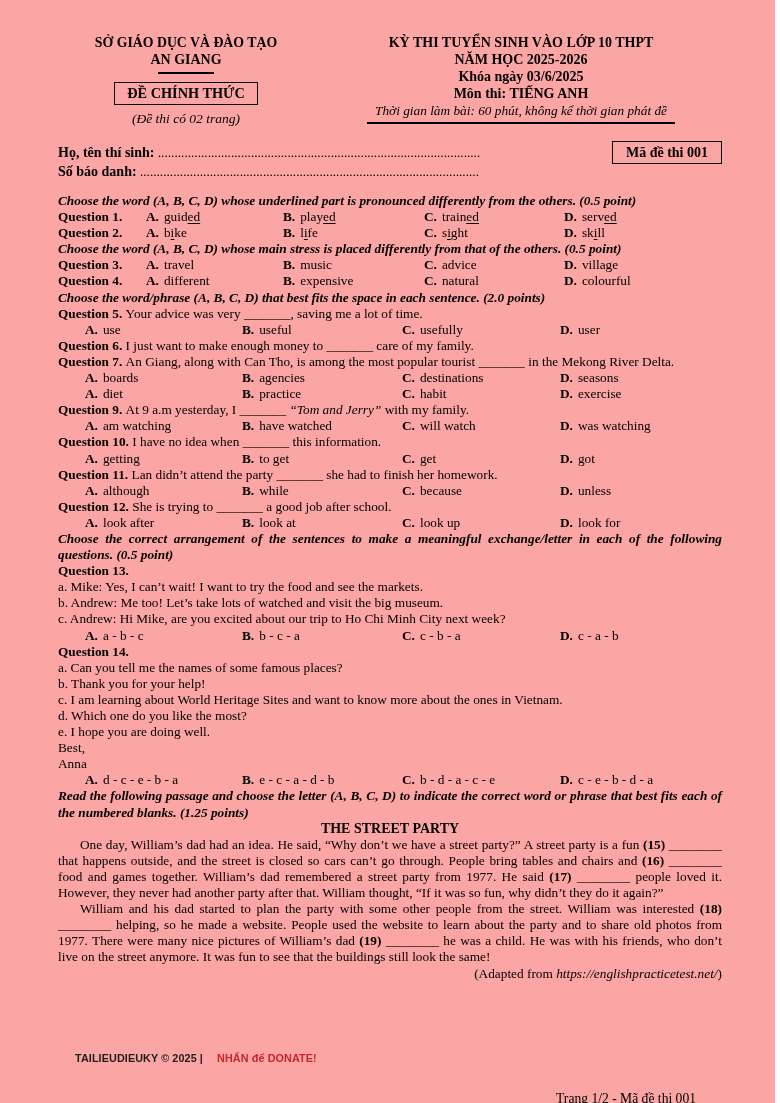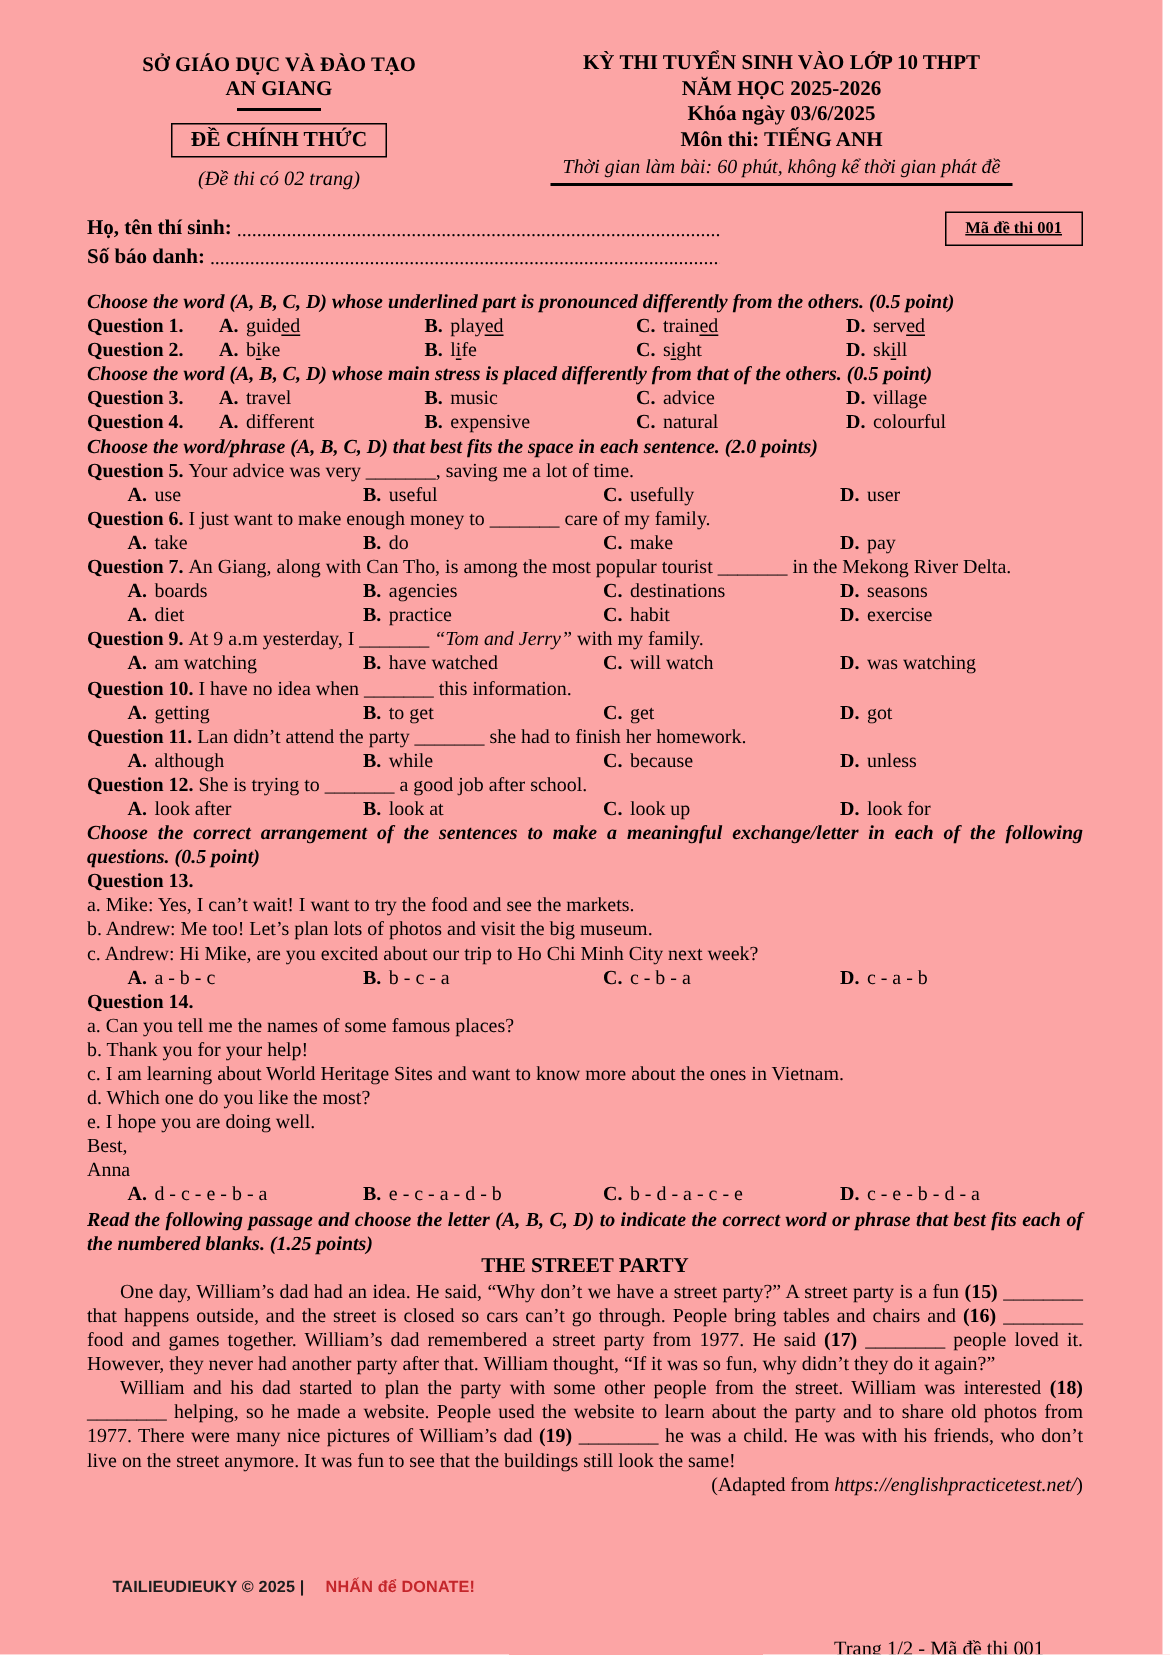--- a/index.html
+++ b/index.html
@@ -19,21 +19,21 @@
   .hr-line{font-weight:bold;font-size:14px;}
   .hr-time{font-style:italic;font-size:13.3px;}
   .hdr-underline{width:308px;height:1.6px;background:#000;margin:3px auto 0 auto;}
 
   
   .student{position:relative;margin-top:16px;height:40px;}
   .srow{display:flex;width:422px;line-height:19px;white-space:nowrap;}
   .slabel{font-weight:bold;font-size:14px;}
   .sdots{flex:1;overflow:hidden;font-size:13.3px;}
   .code-box{position:absolute;top:-2px;right:0;border:1.6px solid #000;padding:1px 13px;
-            font-weight:bold;font-size:11px;line-height:19px;text-decoration:underline;}
+            font-weight:bold;font-size:14px;line-height:19px;}
 
   
   .blocks{margin-top:10px;}
   .instr{font-weight:bold;font-style:italic;text-align:justify;}
   .qhead{font-weight:bold;}
   .line{white-space:nowrap;}
   .stem{white-space:nowrap;}
   .stem .ql{font-weight:bold;}
   .qrow{display:flex;white-space:nowrap;}
   .qrow .ql{flex:0 0 88px;font-weight:bold;}
@@ -123,26 +123,20 @@
         </div>
         <div class="instr">Choose the word/phrase (A, B, C, D) that best fits the space in each sentence. (2.0 points)</div>
         <div class="stem"><span class="ql">Question 5. </span><span>Your advice was very _______, saving me a lot of time.</span></div>
         <div class="orow">
           <span class="opt o1"><span class="letter">A.</span><span class="otext"><span>use</span></span></span>
           <span class="opt o2"><span class="letter">B.</span><span class="otext"><span>useful</span></span></span>
           <span class="opt o3"><span class="letter">C.</span><span class="otext"><span>usefully</span></span></span>
           <span class="opt o4"><span class="letter">D.</span><span class="otext"><span>user</span></span></span>
         </div>
         <div class="stem"><span class="ql">Question 6. </span><span>I just want to make enough money to _______ care of my family.</span></div>
-        <div class="orow">
-          <span class="opt o1"><span class="letter">A.</span><span class="otext"><span>take</span></span></span>
-          <span class="opt o2"><span class="letter">B.</span><span class="otext"><span>do</span></span></span>
-          <span class="opt o3"><span class="letter">C.</span><span class="otext"><span>make</span></span></span>
-          <span class="opt o4"><span class="letter">D.</span><span class="otext"><span>pay</span></span></span>
-        </div>
         <div class="stem"><span class="ql">Question 7. </span><span>An Giang, along with Can Tho, is among the most popular tourist _______ in the Mekong River Delta.</span></div>
         <div class="orow">
           <span class="opt o1"><span class="letter">A.</span><span class="otext"><span>boards</span></span></span>
           <span class="opt o2"><span class="letter">B.</span><span class="otext"><span>agencies</span></span></span>
           <span class="opt o3"><span class="letter">C.</span><span class="otext"><span>destinations</span></span></span>
           <span class="opt o4"><span class="letter">D.</span><span class="otext"><span>seasons</span></span></span>
         </div>
         <div class="orow">
           <span class="opt o1"><span class="letter">A.</span><span class="otext"><span>diet</span></span></span>
           <span class="opt o2"><span class="letter">B.</span><span class="otext"><span>practice</span></span></span>
@@ -173,21 +167,21 @@
         <div class="stem"><span class="ql">Question 12. </span><span>She is trying to _______ a good job after school.</span></div>
         <div class="orow">
           <span class="opt o1"><span class="letter">A.</span><span class="otext"><span>look after</span></span></span>
           <span class="opt o2"><span class="letter">B.</span><span class="otext"><span>look at</span></span></span>
           <span class="opt o3"><span class="letter">C.</span><span class="otext"><span>look up</span></span></span>
           <span class="opt o4"><span class="letter">D.</span><span class="otext"><span>look for</span></span></span>
         </div>
         <div class="instr">Choose the correct arrangement of the sentences to make a meaningful exchange/letter in each of the following questions. (0.5 point)</div>
         <div class="qhead">Question 13.</div>
         <div class="line"><span>a. Mike: Yes, I can’t wait! I want to try the food and see the markets.</span></div>
-        <div class="line"><span>b. Andrew: Me too! Let’s plan lots of photos and visit the big museum.</span></div>
+        <div class="line"><span>b. Andrew: Me too! Let’s take lots of watched and visit the big museum.</span></div>
         <div class="line"><span>c. Andrew: Hi Mike, are you excited about our trip to Ho Chi Minh City next week?</span></div>
         <div class="orow">
           <span class="opt o1"><span class="letter">A.</span><span class="otext"><span>a - b - c</span></span></span>
           <span class="opt o2"><span class="letter">B.</span><span class="otext"><span>b - c - a</span></span></span>
           <span class="opt o3"><span class="letter">C.</span><span class="otext"><span>c - b - a</span></span></span>
           <span class="opt o4"><span class="letter">D.</span><span class="otext"><span>c - a - b</span></span></span>
         </div>
         <div class="qhead">Question 14.</div>
         <div class="line"><span>a. Can you tell me the names of some famous places?</span></div>
         <div class="line"><span>b. Thank you for your help!</span></div>

